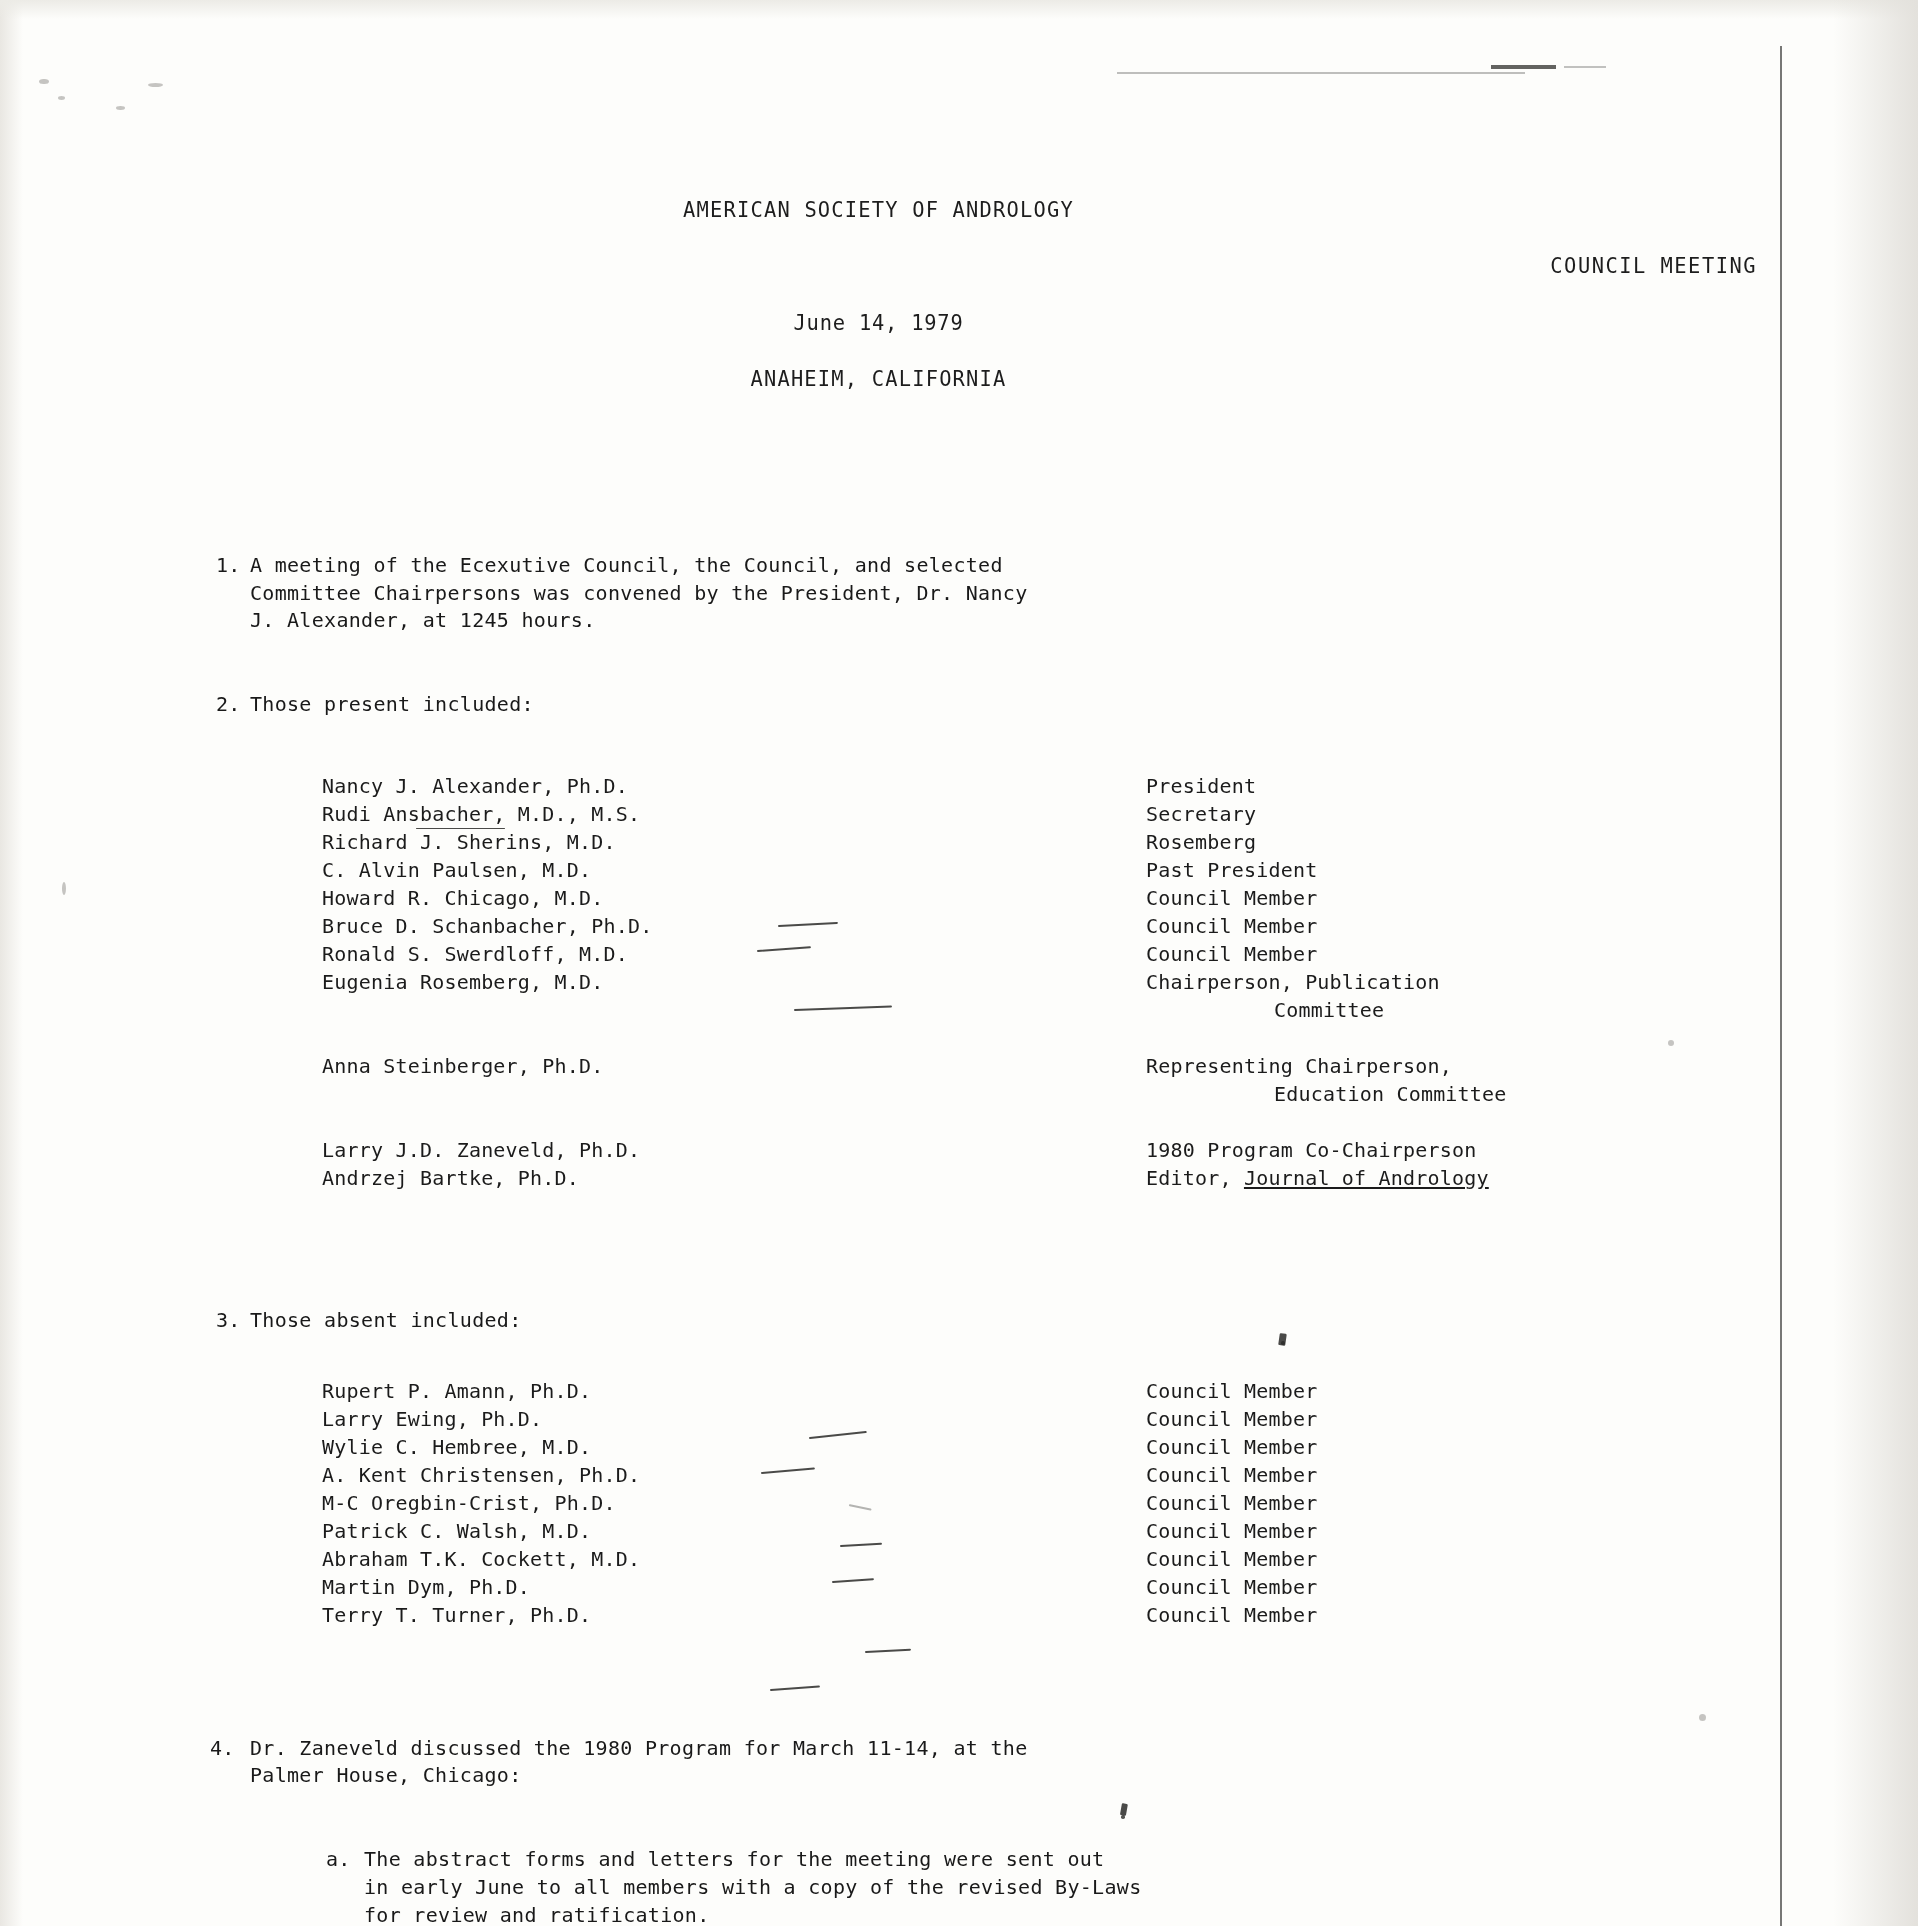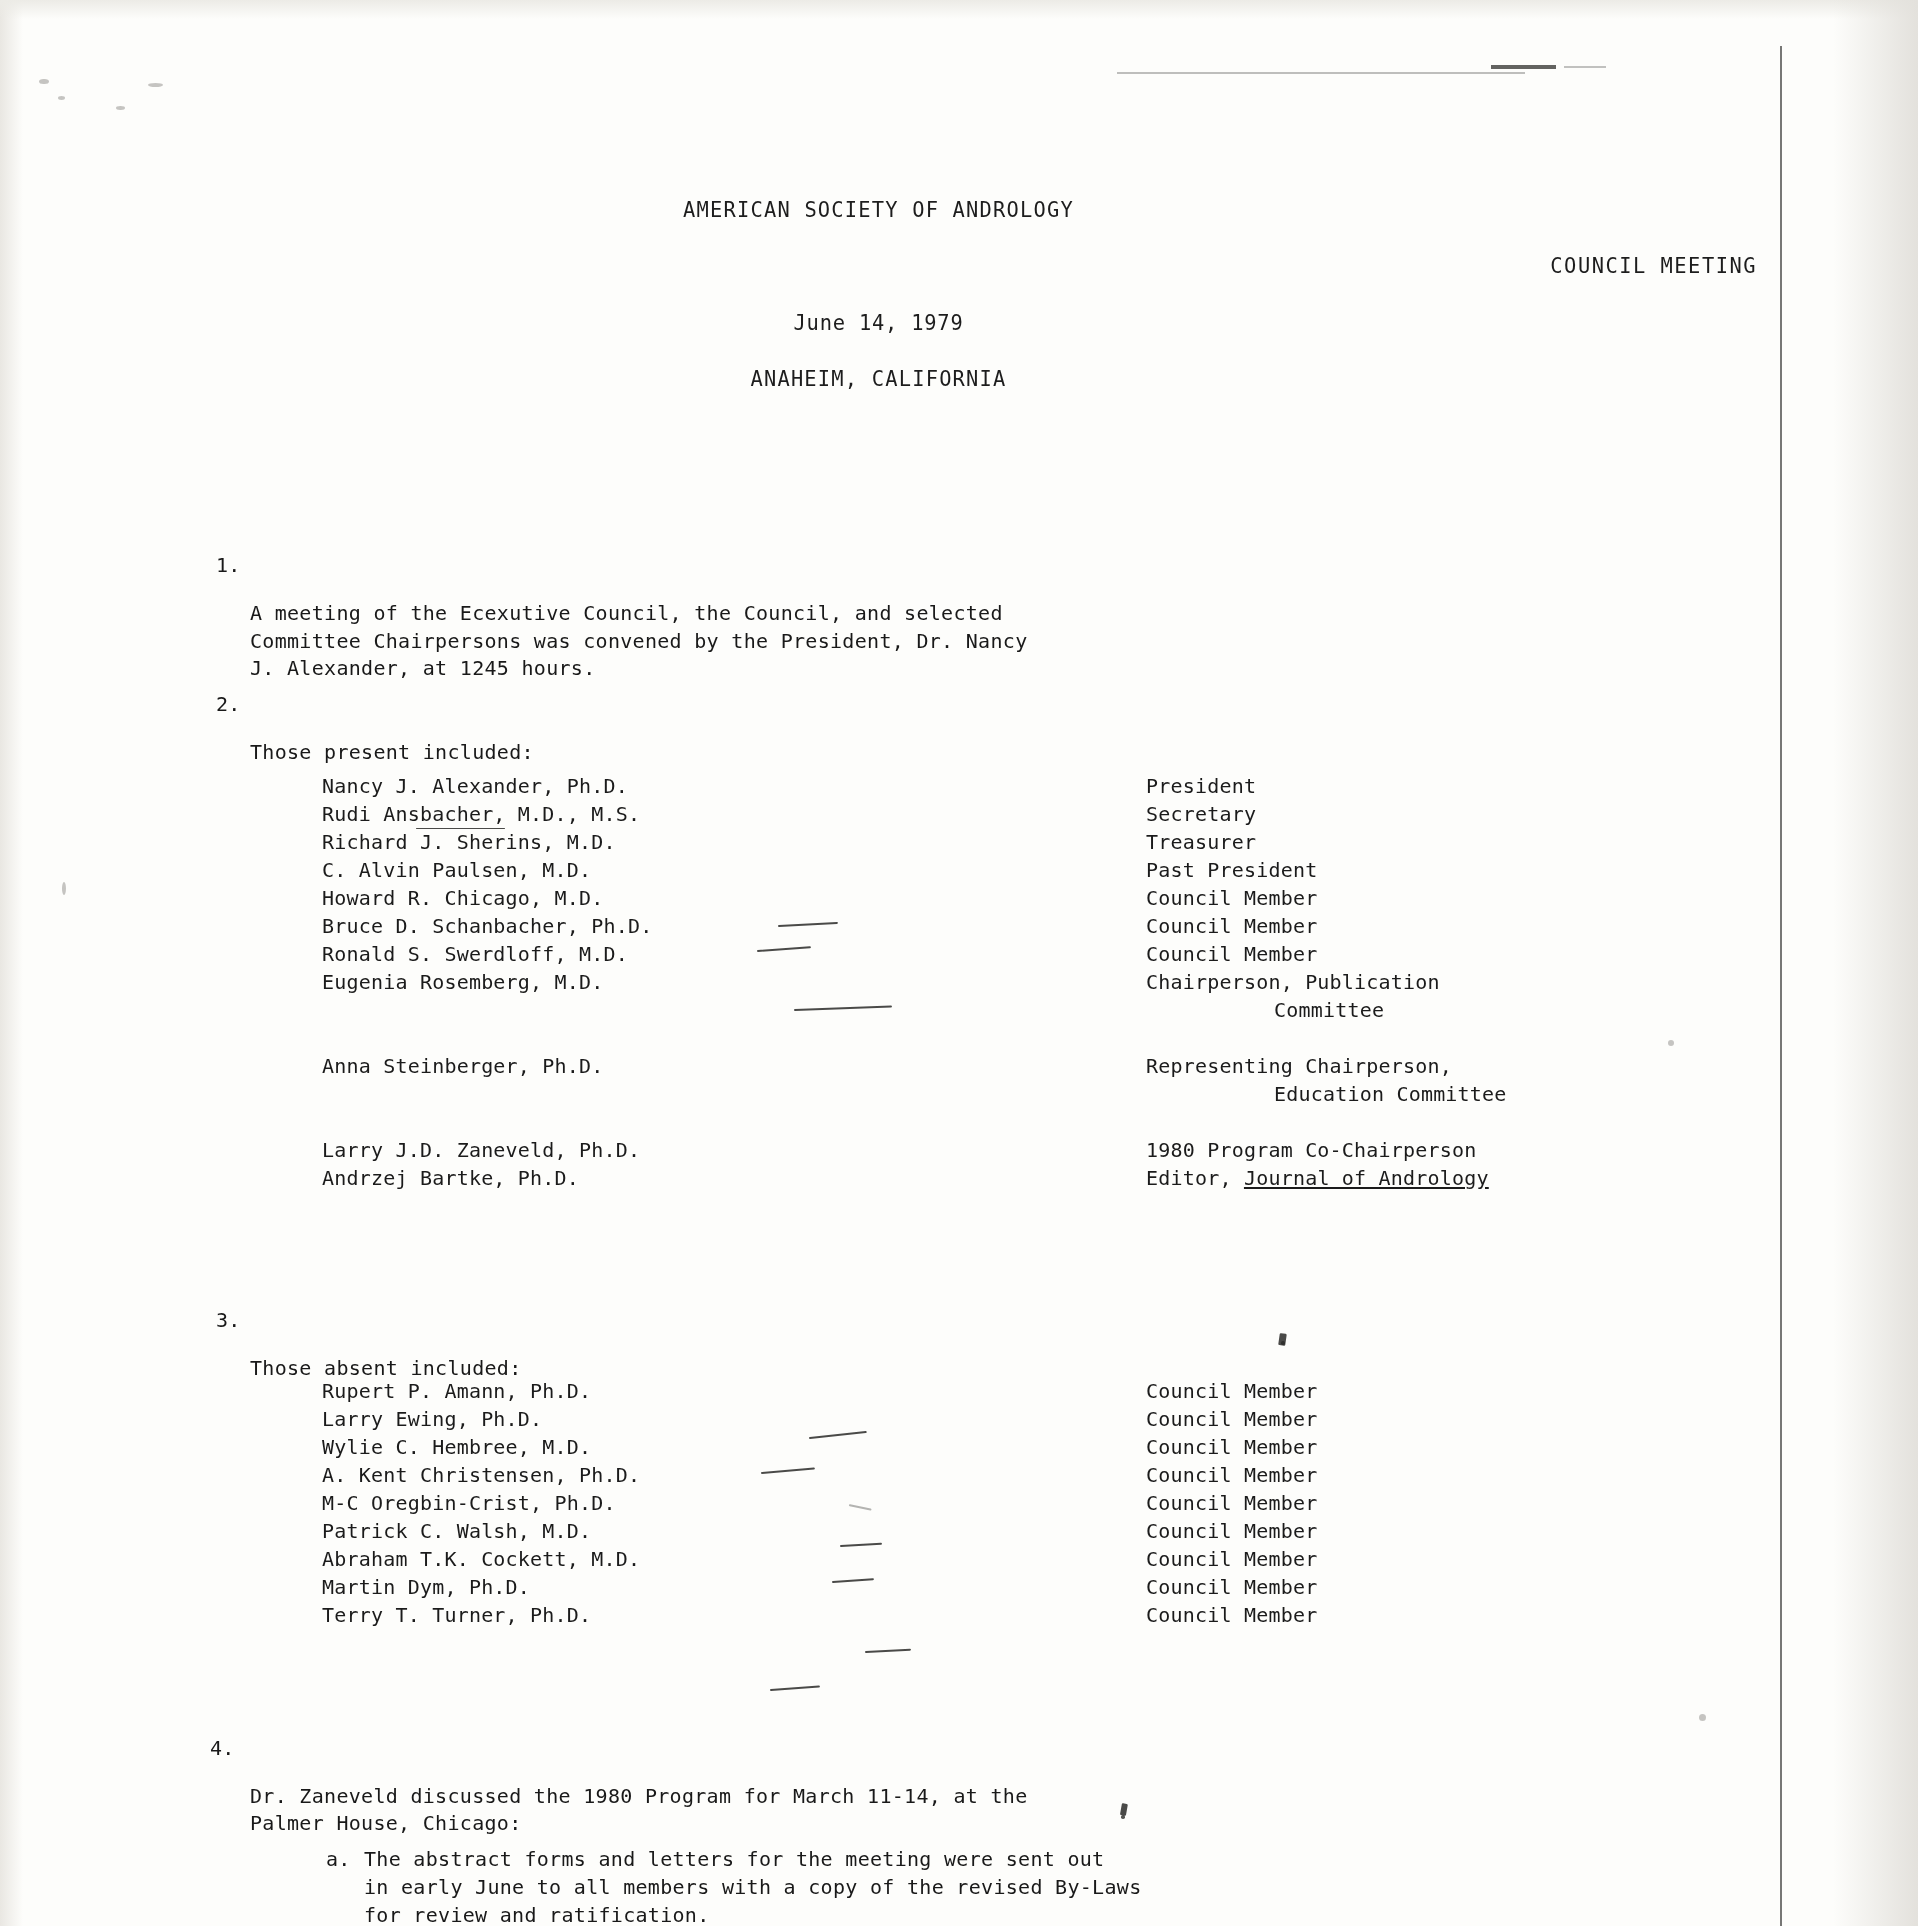--- a/index.html
+++ b/index.html
@@ -112,21 +112,20 @@
   .title-line.t3 { letter-spacing: 0.8px; }
   .title-line.t4 { letter-spacing: 1.2px; margin-bottom: 0; }
 
   .para {
     position: absolute;
     font-size: 20px;
     line-height: 28px;
     letter-spacing: 0.3px;
     color: #191919;
     white-space: pre;
-    margin-top: 48px;
   }
   .num {
     position: absolute;
     font-size: 20px;
     line-height: 28px;
     color: #191919;
   }
 
   .roster {
     position: absolute;
@@ -233,21 +232,21 @@
       <div class="roster-row">
         <span class="rname">Nancy J. Alexander, Ph.D.</span>
         <span class="rrole">President</span>
       </div>
       <div class="roster-row">
         <span class="rname">Rudi Ansbacher, M.D., M.S.</span>
         <span class="rrole">Secretary</span>
       </div>
       <div class="roster-row">
         <span class="rname">Richard J. Sherins, M.D.</span>
-        <span class="rrole">Treasurer</span>
+        <span class="rrole">Rosemberg</span>
       </div>
       <div class="roster-row">
         <span class="rname">C. Alvin Paulsen, M.D.</span>
         <span class="rrole">Past President</span>
       </div>
       <div class="roster-row">
         <span class="rname">Howard R. Chicago, M.D.</span>
         <span class="rrole">Council Member</span>
       </div>
       <div class="roster-row">

